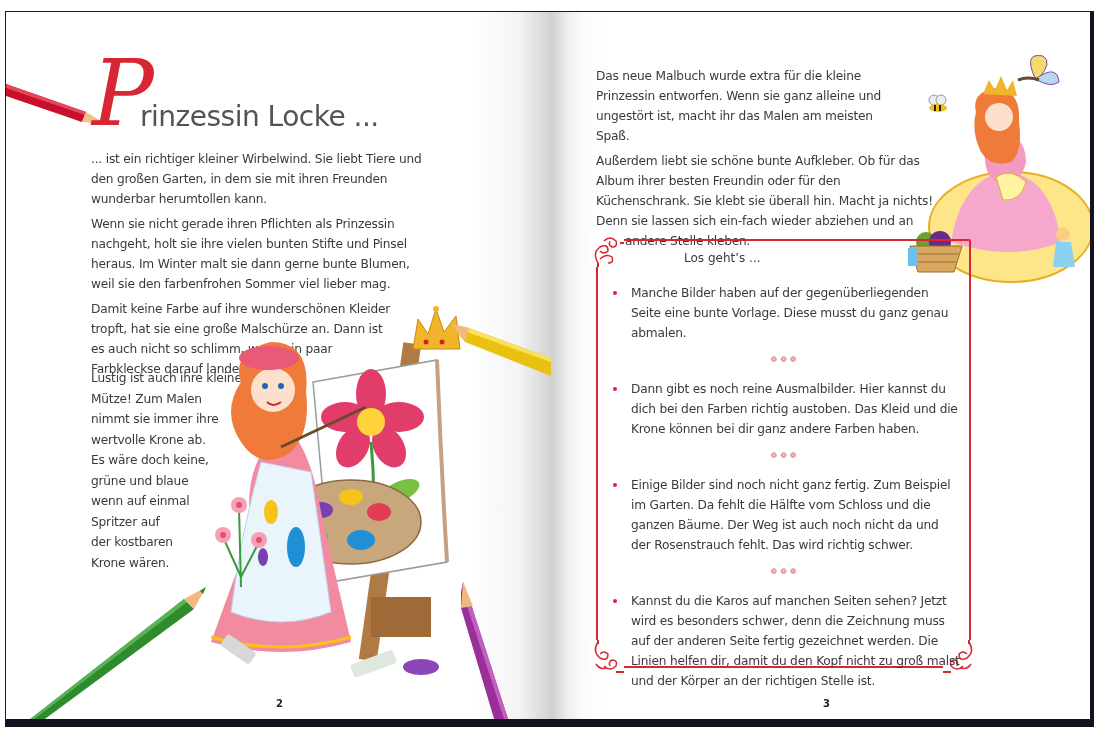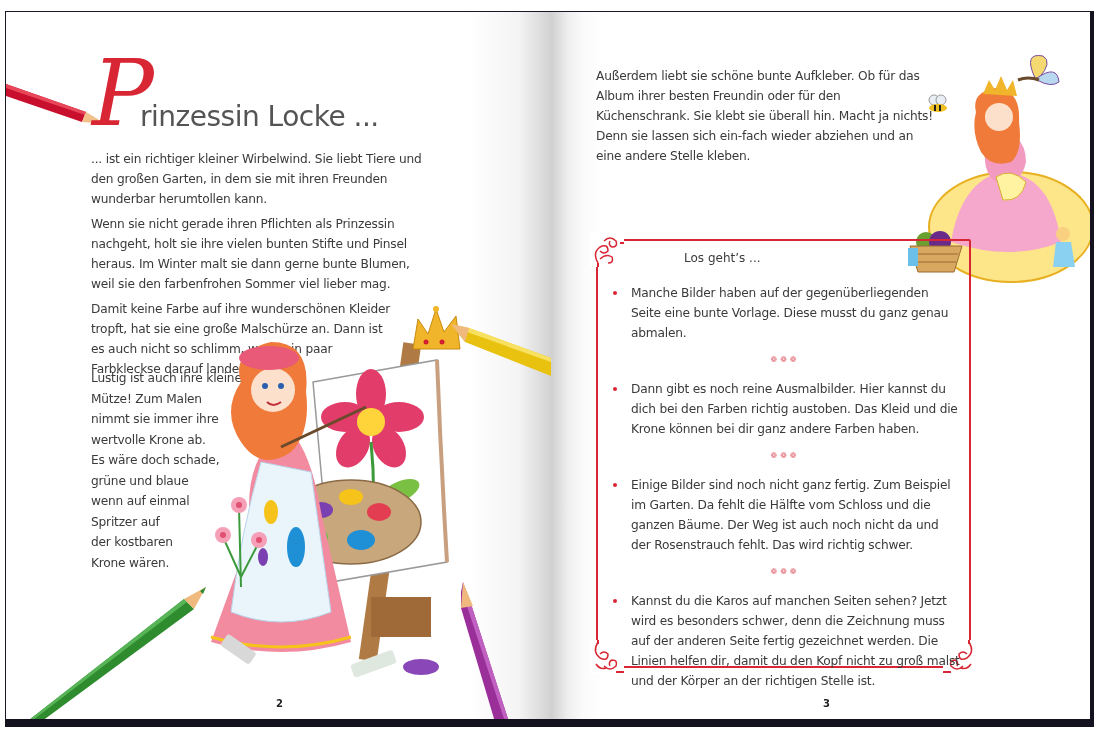--- a/index.html
+++ b/index.html
@@ -51,21 +51,21 @@
       <p>... ist ein richtiger kleiner Wirbelwind. Sie liebt Tiere und den großen Garten, in dem sie mit ihren Freunden wunderbar herumtollen kann.</p>
       <p>Wenn sie nicht gerade ihren Pflichten als Prinzessin nachgeht, holt sie ihre vielen bunten Stifte und Pinsel heraus. Im Winter malt sie dann gerne bunte Blumen, weil sie den farbenfrohen Sommer viel lieber mag.</p>
       <p style="width:300px">Damit keine Farbe auf ihre wunderschönen Kleider tropft, hat sie eine große Malschürze an. Dann ist es auch nicht so schlimm, wenn ein paar Farbkleckse darauf landen.</p>
     </div>
 
     <div class="left-narrow txt">
       <p>Lustig ist auch ihre kleine</p>
       <p>Mütze! Zum Malen</p>
       <p>nimmt sie immer ihre</p>
       <p>wertvolle Krone ab.</p>
-      <p>Es wäre doch schade,</p>
+      <p>Es wäre doch keine,</p>
       <p>grüne und blaue</p>
       <p>wenn auf einmal</p>
       <p>Spritzer auf</p>
       <p>der kostbaren</p>
       <p>Krone wären.</p>
     </div>
 
     <svg class="illus" style="left:8px;top:555px;" width="200" height="160" viewBox="0 0 200 160">
       <polygon points="6,160 170,32 180,42 20,160" fill="#2e8b2e"></polygon>
       <polygon points="6,160 170,32 173,35 10,160" fill="#57b457"></polygon>
@@ -146,20 +146,21 @@
       <polygon points="2,0 10,22 48,140 34,140 0,26 -2,20" fill="#9a2f9a"></polygon>
       <polygon points="10,22 48,140 44,140 6,24" fill="#c060c0"></polygon>
       <polygon points="2,0 12,24 0,26" fill="#f0b97e"></polygon>
     </svg>
 
     <div class="page-num" style="left:270px;top:686px;">2</div>
   </div>
 
   <div class="page page-right">
     <div class="right-text txt">
+      <p style="width:290px">Das neue Malbuch wurde extra für die kleine Prinzessin entworfen. Wenn sie ganz alleine und ungestört ist, macht ihr das Malen am meisten Spaß.</p>
       <p>Außerdem liebt sie schöne bunte Aufkleber. Ob für das Album ihrer besten Freundin oder für den Küchenschrank. Sie klebt sie überall hin. Macht ja nichts! Denn sie lassen sich ein-fach wieder abziehen und an eine andere Stelle kleben.</p>
     </div>
 
     <svg class="illus" style="left:462px;top:40px;" width="50" height="40" viewBox="0 0 50 40">
       <path d="M22,26 Q10,0 30,4 Q40,10 26,26 Z" fill="#f4d870" stroke="#7a4aa0"></path>
       <path d="M24,26 Q44,12 46,30 Q38,36 24,28 Z" fill="#b8d8f0" stroke="#7a4aa0"></path>
       <path d="M5,28 Q15,24 26,28" stroke="#6a4a2a" stroke-width="3" fill="none"></path>
     </svg>
 
     <svg class="illus" style="left:375px;top:82px;" width="24" height="20" viewBox="0 0 24 20">

